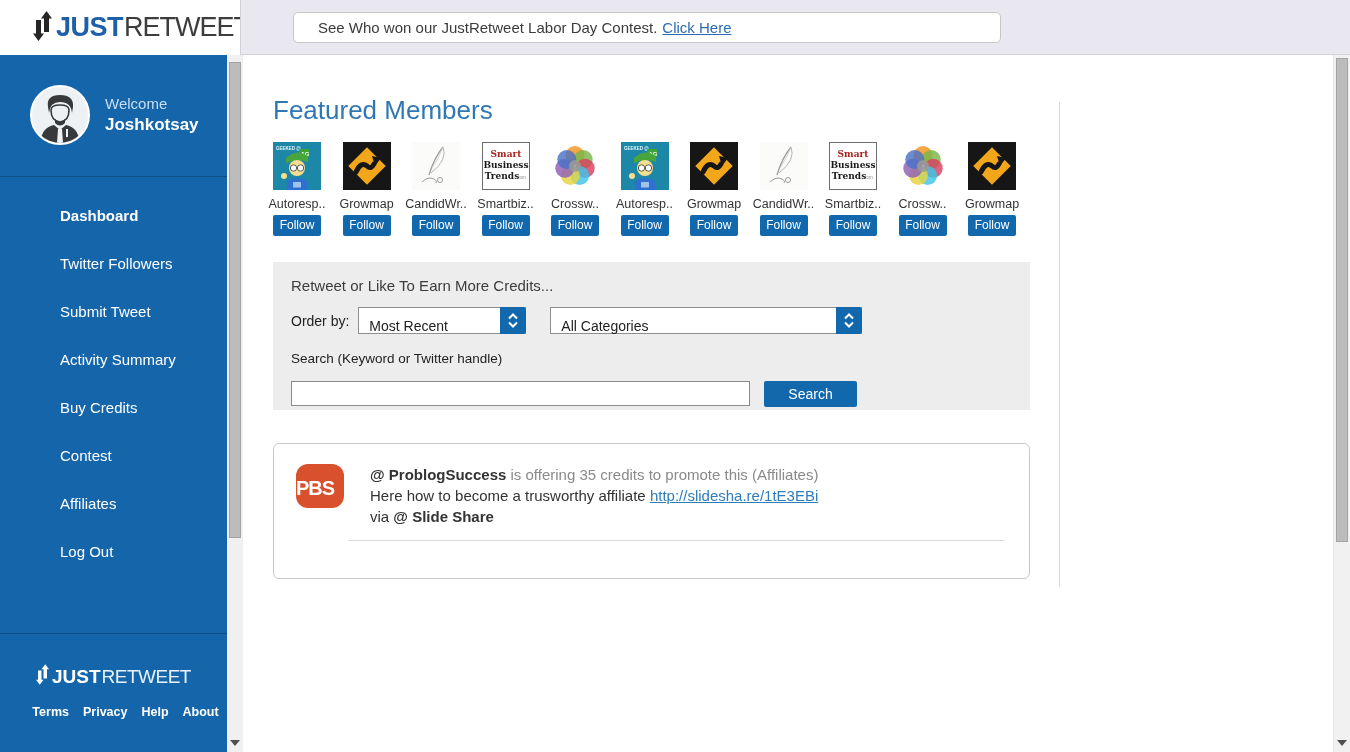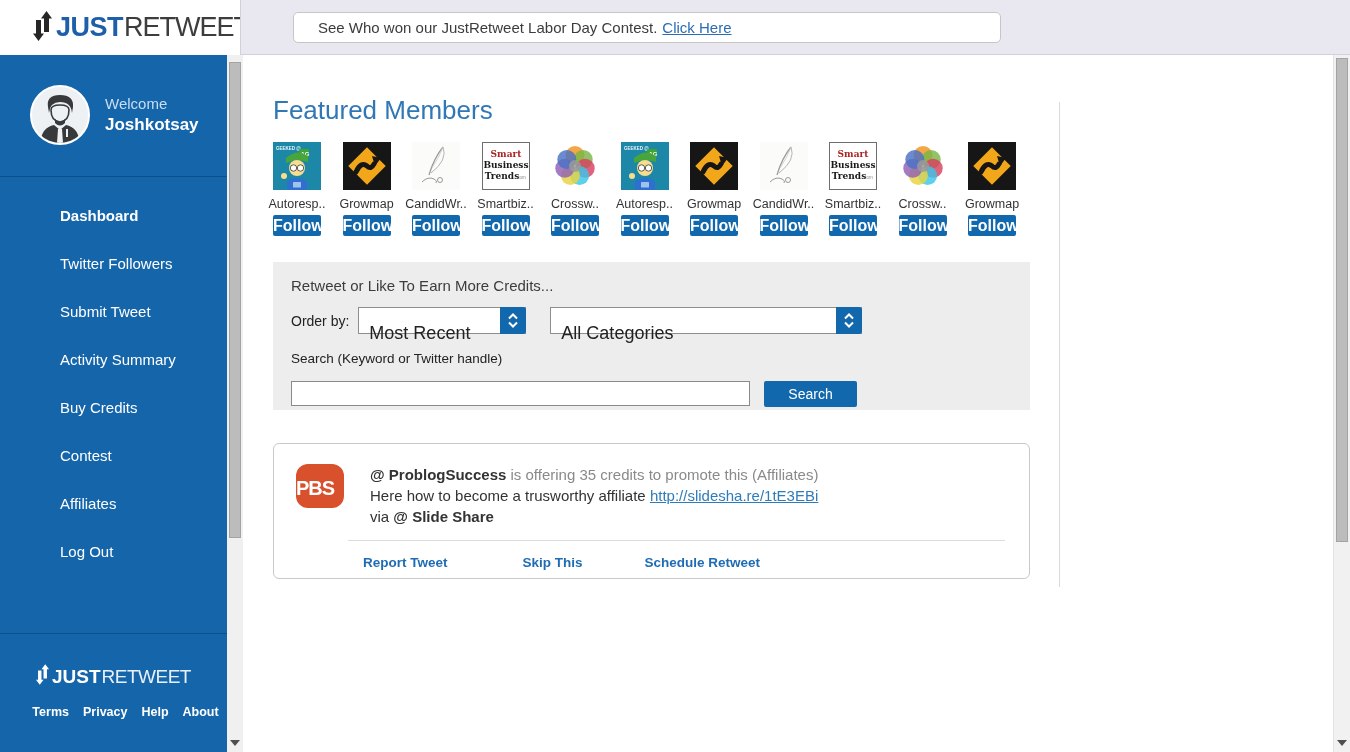--- a/index.html
+++ b/index.html
@@ -53,30 +53,30 @@
   
   .main { position:absolute; left:243px; top:55px; width:1090px; height:697px; background:#fff; }
   .featured-title { position:absolute; left:30px; top:40px; font-size:26px; font-weight:300; color:#3077b5; }
 
   .members-row { position:absolute; left:30px; top:87px; display:flex; gap:21.5px; }
   .member { position:relative; width:48px; height:95px; }
   .member .mavatar { width:48px; height:48px; display:block; cursor:pointer; }
   .member .mname { position:absolute; top:55px; left:50%; transform:translateX(-50%);
                    white-space:nowrap; font-size:12.5px; color:#333; }
   .member .follow-btn { position:absolute; top:73px; left:0; width:48px; height:21px; background:#1268ad;
-                        color:#fff; font-size:16px; font-weight:bold; text-align:center; line-height:21px;
+                        color:#fff; font-size:12px; font-weight:normal; text-align:center; line-height:21px;
                         border-radius:2px; cursor:pointer; }
 
   .filter-panel { position:absolute; left:30px; top:207px; width:757px; height:148px; background:#ededed;
                   padding:15px 18px; }
   .filter-title { font-size:15px; font-weight:normal; color:#3c3c3c; }
   .filter-row { display:flex; align-items:center; margin-top:13px; }
   .orderby-label { font-size:14px; color:#222; margin-right:9px; }
   .fselect { display:flex; height:27px; border:1px solid #8e8e8e; background:#fff; cursor:pointer; }
-  .fselect .val { font-size:18px; color:#222; line-height:25px; padding:13px 10px; }
+  .fselect .val { font-size:14px; color:#222; line-height:25px; padding:6px 10px; }
   .fselect .stepper { width:26px; background:#1268ad; margin:-1px -1px -1px 0; border-radius:0 3px 3px 0;
                       display:flex; align-items:center; justify-content:center; }
   .fselect.order { width:168px; }
   .fselect.cat { width:312px; margin-left:24px; }
   .fselect .val { flex:1; }
   .search-label { font-size:13.5px; color:#222; margin-top:17px; }
   .search-row { display:flex; align-items:flex-start; margin-top:15px; }
   .search-input { width:459px; height:25px; border:1px solid #8a8a8a; background:#fff; font-size:14px;
                   padding:0 8px; font-family:inherit; }
   .search-btn { margin-left:14px; width:93px; height:26px; background:#1268ad; color:#fff; border:none;
@@ -356,21 +356,20 @@
     <div class="pbs-avatar">PBS</div>
     <div class="tweet-body">
       <span class="tweet-handle">@ ProblogSuccess</span>
       <span class="tweet-offer">is offering 35 credits to promote this (Affiliates)</span><br>
       <span>Here how to become a trusworthy affiliate</span>
       <span class="tweet-link">http://slidesha.re/1tE3EBi</span><br>
       <span>via</span>
       <span class="tweet-via-handle">@ Slide Share</span>
     </div>
     <div class="tweet-divider"></div>
-    <div class="tweet-actions" id="tweet-actions"><span>Report Tweet</span><span>Skip This</span><span>Schedule Retweet</span></div>
   </div>
 
   <div class="v-divider"></div>
 </div>
 
 <div class="vscroll right">
   <div class="vthumb"></div>
   <div class="scroll-arrow-down"></div>
 </div>
 

